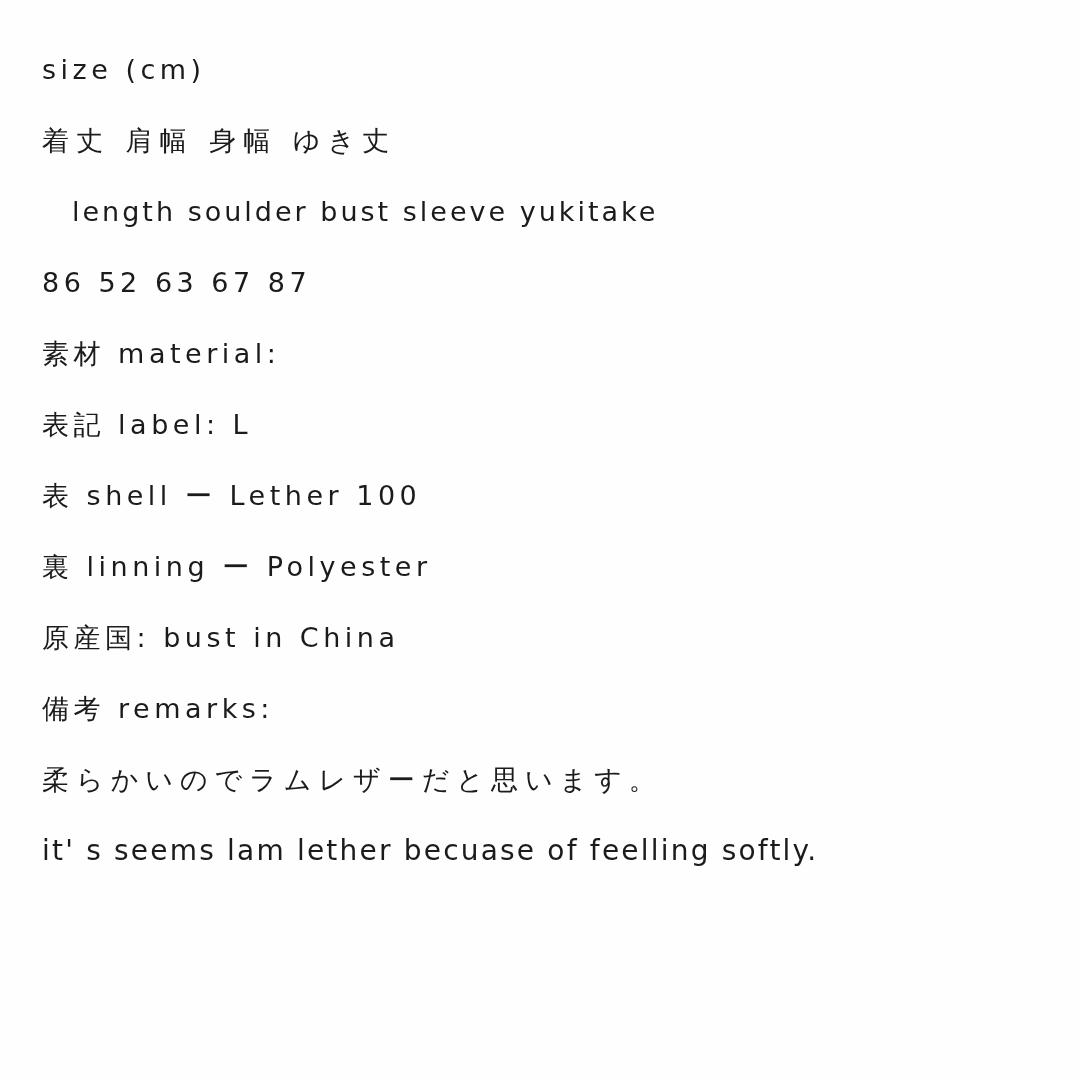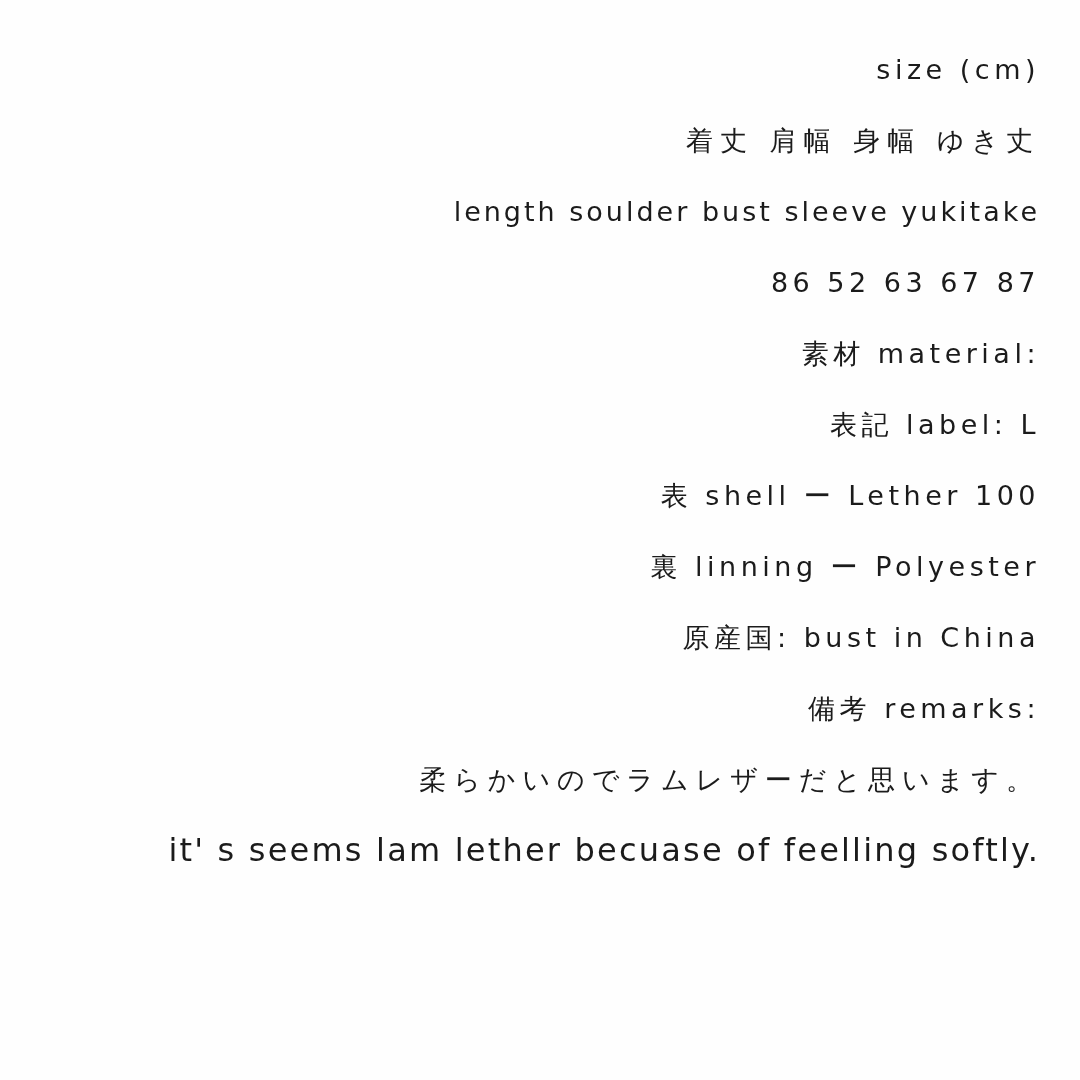--- a/index.html
+++ b/index.html
@@ -21,38 +21,36 @@
     box-sizing: border-box;
     padding: 34px 40px 0 42px;
   }
   .doc-line {
     color: #1b1b1b;
     font-size: 27px;
     line-height: 71px;
     letter-spacing: 4.5px;
     white-space: pre;
     font-weight: 400;
-    text-align: right;
     -webkit-font-smoothing: antialiased;
   }
   .doc-line.jp {
     letter-spacing: 7px;
     font-size: 27px;
   }
   .doc-line.small-gap {
     letter-spacing: 3px;
     margin-left: 30px;
   }
   .doc-line.tight {
     letter-spacing: 2.2px;
-    font-size: 32px;
+    font-size: 28px;
   }
   .notes-block {
     margin-top: 0;
-    margin-left: 32px;
   }
 </style>
 </head>
 <body>
 
 <div class="page">
   <div class="doc-line">size (cm)</div>
   <div class="doc-line jp">着丈 肩幅 身幅 ゆき丈</div>
   <div class="doc-line small-gap">length soulder bust sleeve yukitake</div>
   <div class="doc-line">86 52 63 67 87</div>

